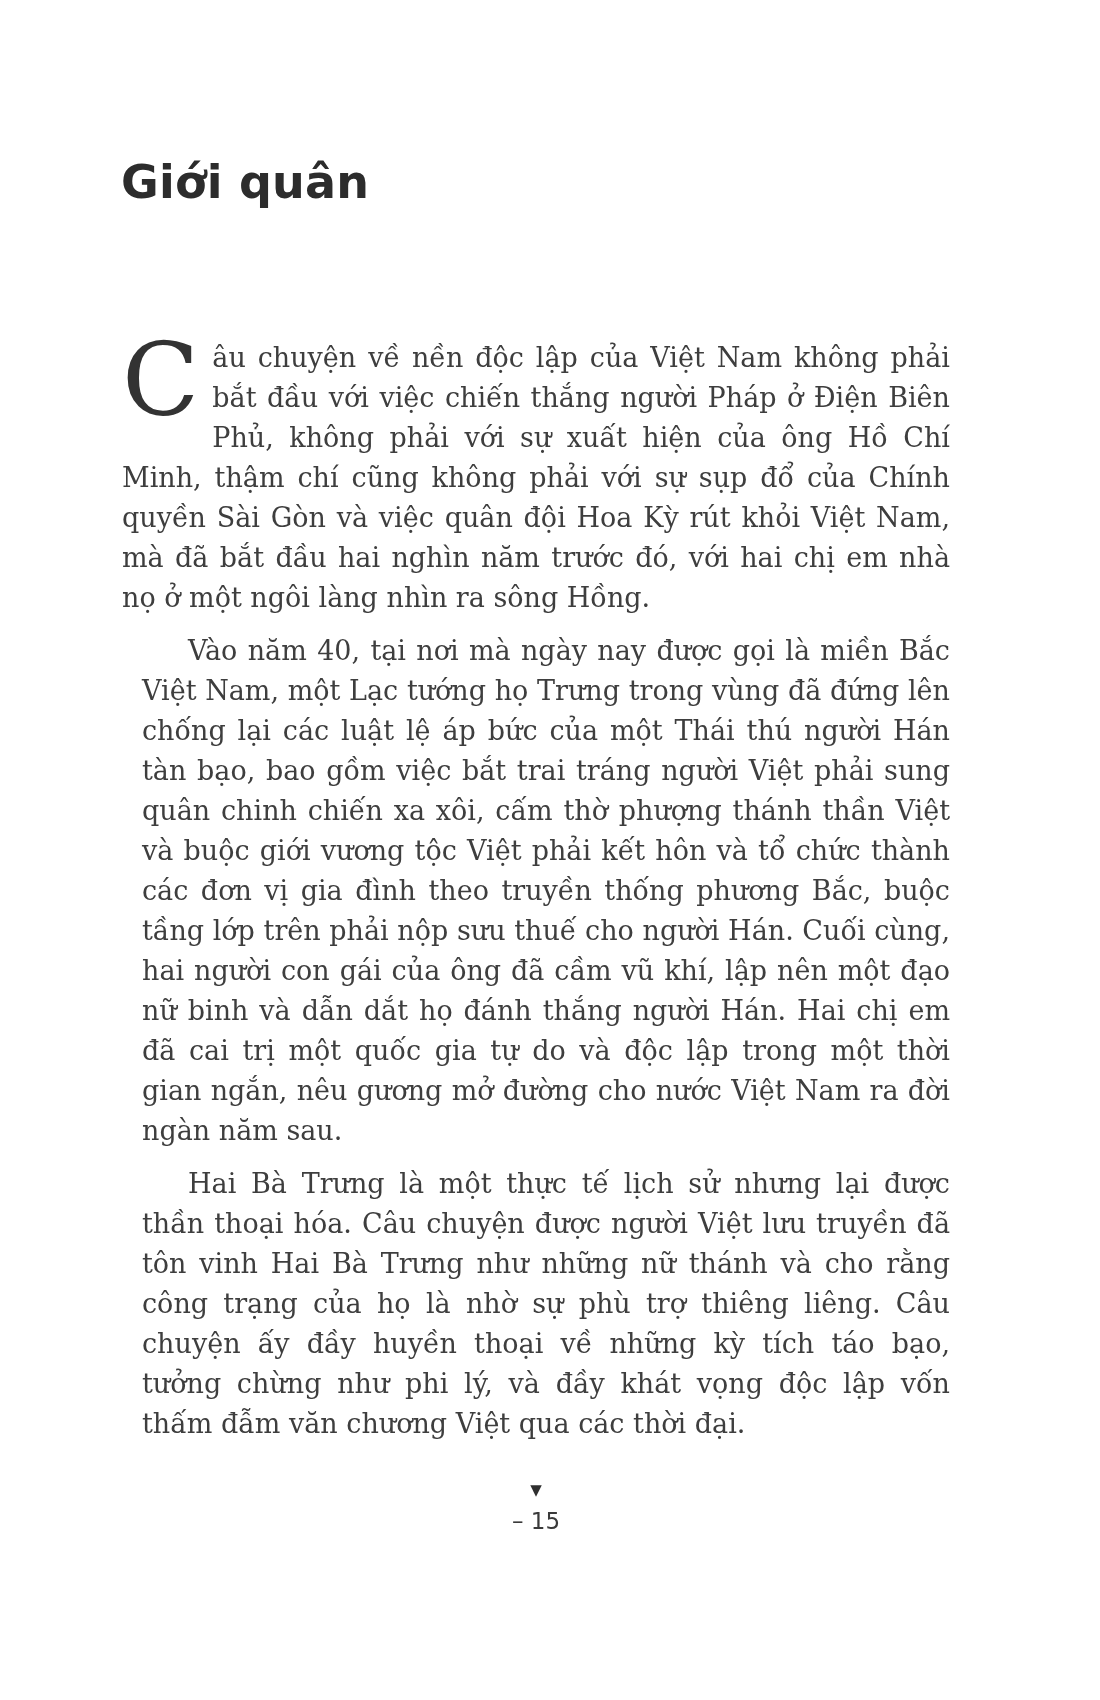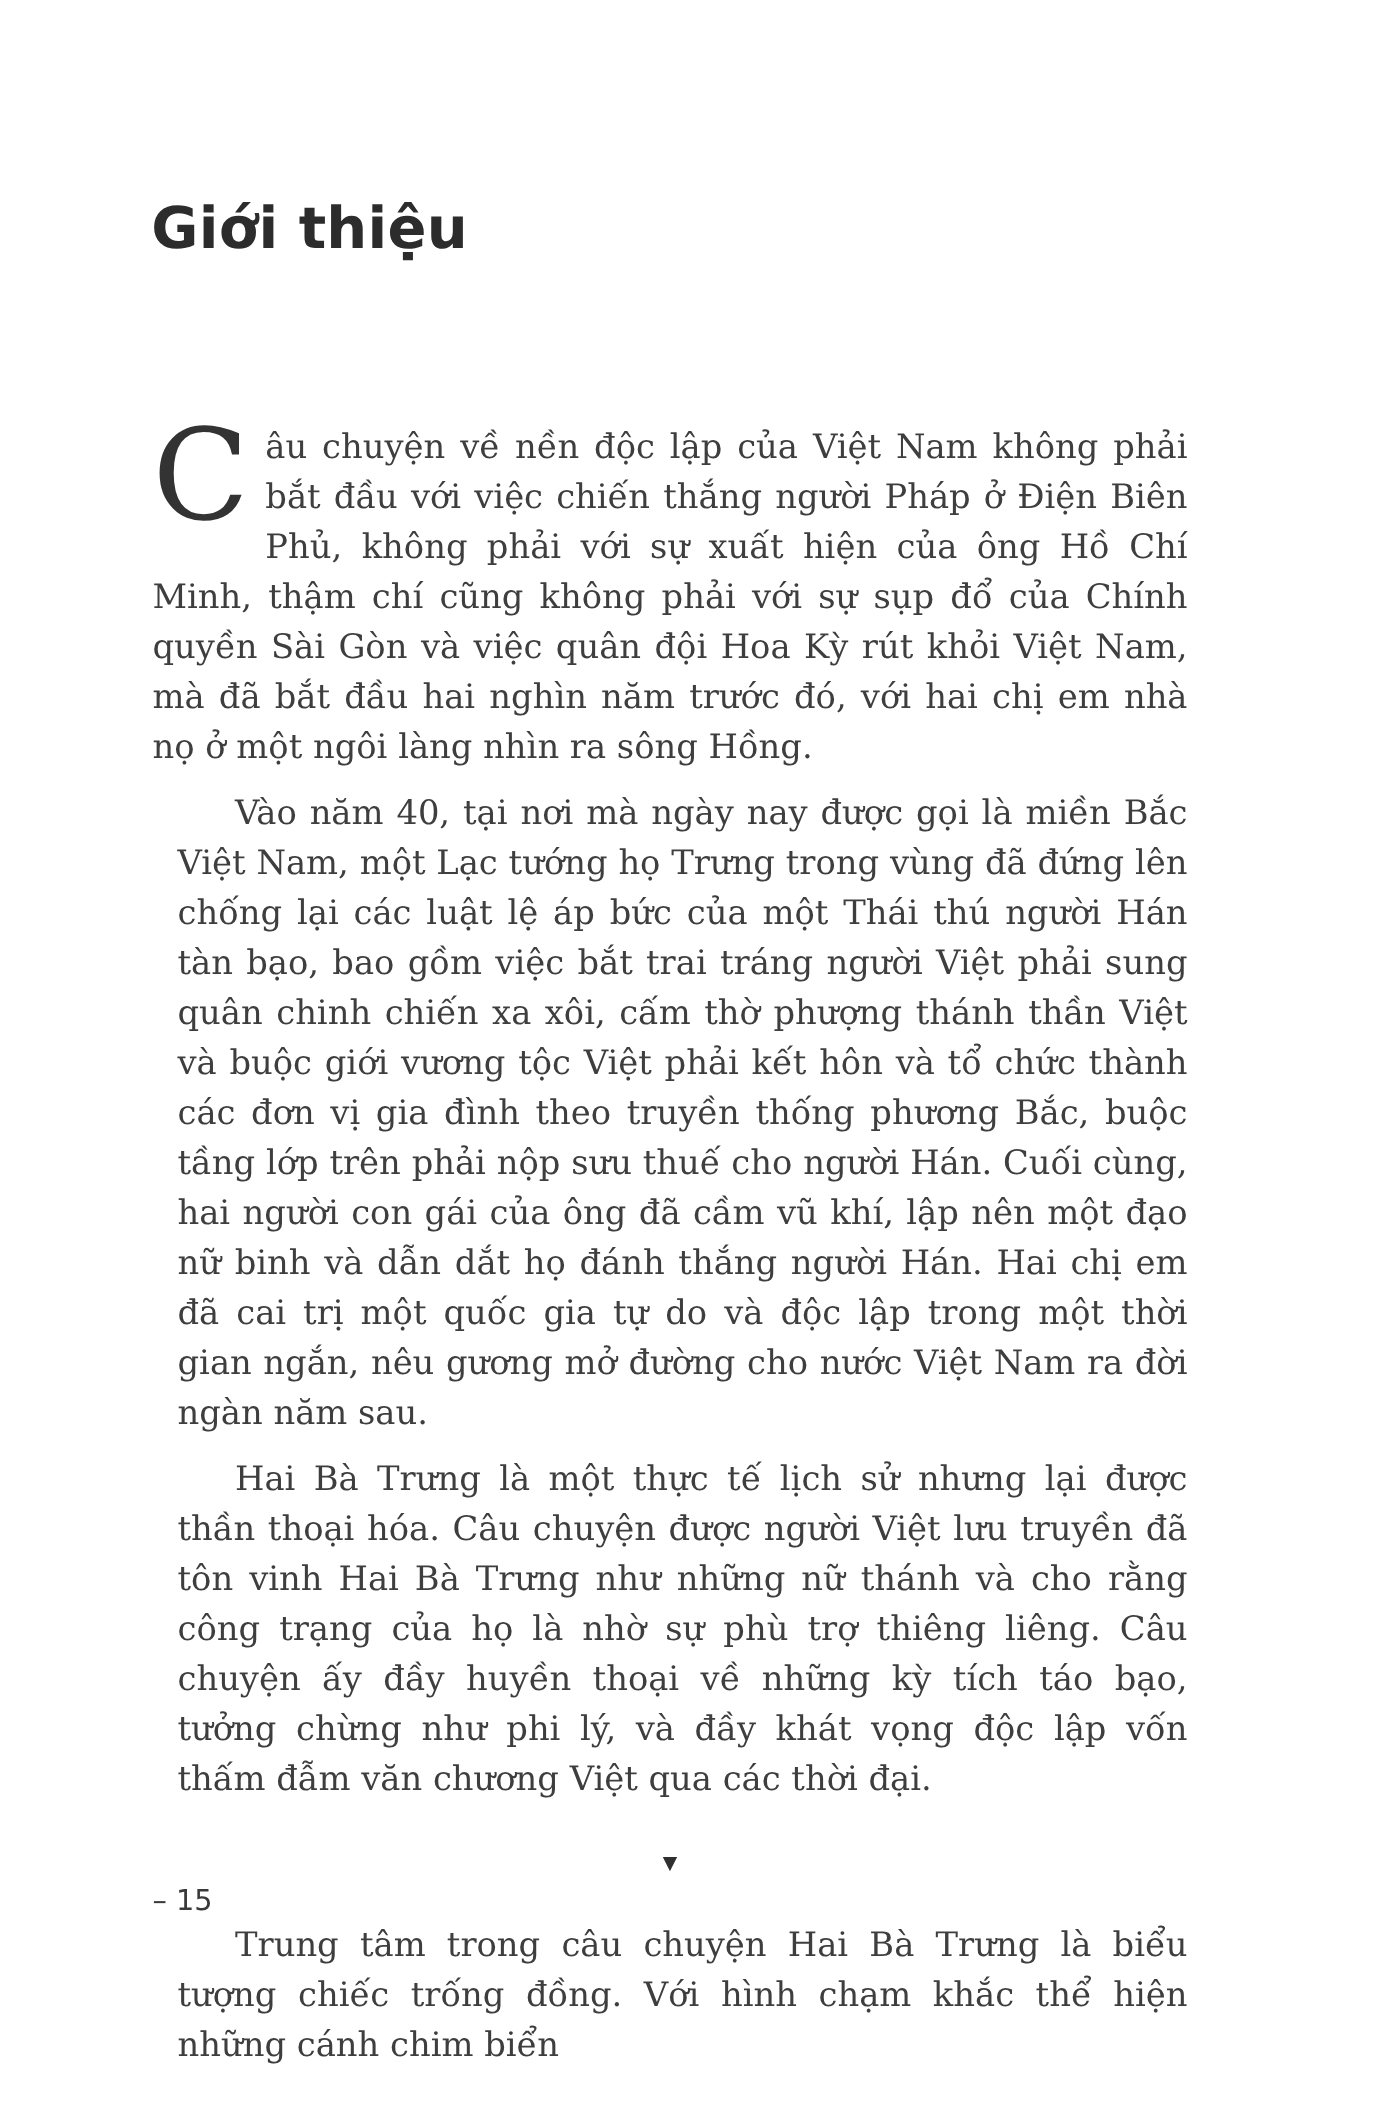--- a/index.html
+++ b/index.html
@@ -59,42 +59,41 @@
     font-family: "DejaVu Sans", "Liberation Sans", sans-serif;
     font-size: 15px;
     color: #2f2f2f;
     margin: 26px 0 27px 0;
   }
   .page-number {
     position: absolute;
     left: 122px;
     width: 828px;
     top: 1508px;
-    text-align: left;
+    text-align: center;
     font-family: "DejaVu Sans", "Liberation Sans", sans-serif;
     font-size: 23px;
     color: #3a3a3a;
   }
 </style>
 </head>
 <body>
 
 <div class="page">
 
-  <h1 class="chapter-title">Giới thiệu</h1>
+  <h1 class="chapter-title">Giới quân</h1>
 
   <div class="body-text">
 
     <p class="para first"><span class="dropcap">C</span><span>âu chuyện về nền độc lập của Việt Nam không phải bắt đầu với việc chiến thắng người Pháp ở Điện Biên Phủ, không phải với sự xuất hiện của ông Hồ Chí Minh, thậm chí cũng không phải với sự sụp đổ của Chính quyền Sài Gòn và việc quân đội Hoa Kỳ rút khỏi Việt Nam, mà đã bắt đầu hai nghìn năm trước đó, với hai chị em nhà nọ ở một ngôi làng nhìn ra sông Hồng.</span></p>
 
     <p class="para indent">Vào năm 40, tại nơi mà ngày nay được gọi là miền Bắc Việt Nam, một Lạc tướng họ Trưng trong vùng đã đứng lên chống lại các luật lệ áp bức của một Thái thú người Hán tàn bạo, bao gồm việc bắt trai tráng người Việt phải sung quân chinh chiến xa xôi, cấm thờ phượng thánh thần Việt và buộc giới vương tộc Việt phải kết hôn và tổ chức thành các đơn vị gia đình theo truyền thống phương Bắc, buộc tầng lớp trên phải nộp sưu thuế cho người Hán. Cuối cùng, hai người con gái của ông đã cầm vũ khí, lập nên một đạo nữ binh và dẫn dắt họ đánh thắng người Hán. Hai chị em đã cai trị một quốc gia tự do và độc lập trong một thời gian ngắn, nêu gương mở đường cho nước Việt Nam ra đời ngàn năm sau.</p>
 
     <p class="para indent">Hai Bà Trưng là một thực tế lịch sử nhưng lại được thần thoại hóa. Câu chuyện được người Việt lưu truyền đã tôn vinh Hai Bà Trưng như những nữ thánh và cho rằng công trạng của họ là nhờ sự phù trợ thiêng liêng. Câu chuyện ấy đầy huyền thoại về những kỳ tích táo bạo, tưởng chừng như phi lý, và đầy khát vọng độc lập vốn thấm đẫm văn chương Việt qua các thời đại.</p>
 
     <div class="ornament">▼</div>
 
-    <p class="para indent">Trung tâm trong câu chuyện Hai Bà Trưng là biểu tượng chiếc trống đồng. Với hình chạm khắc thể hiện những cánh chim biển</p>
 
   </div>
 
   <div class="page-number">– 15</div>
 
 </div>
 
 </body></html>

